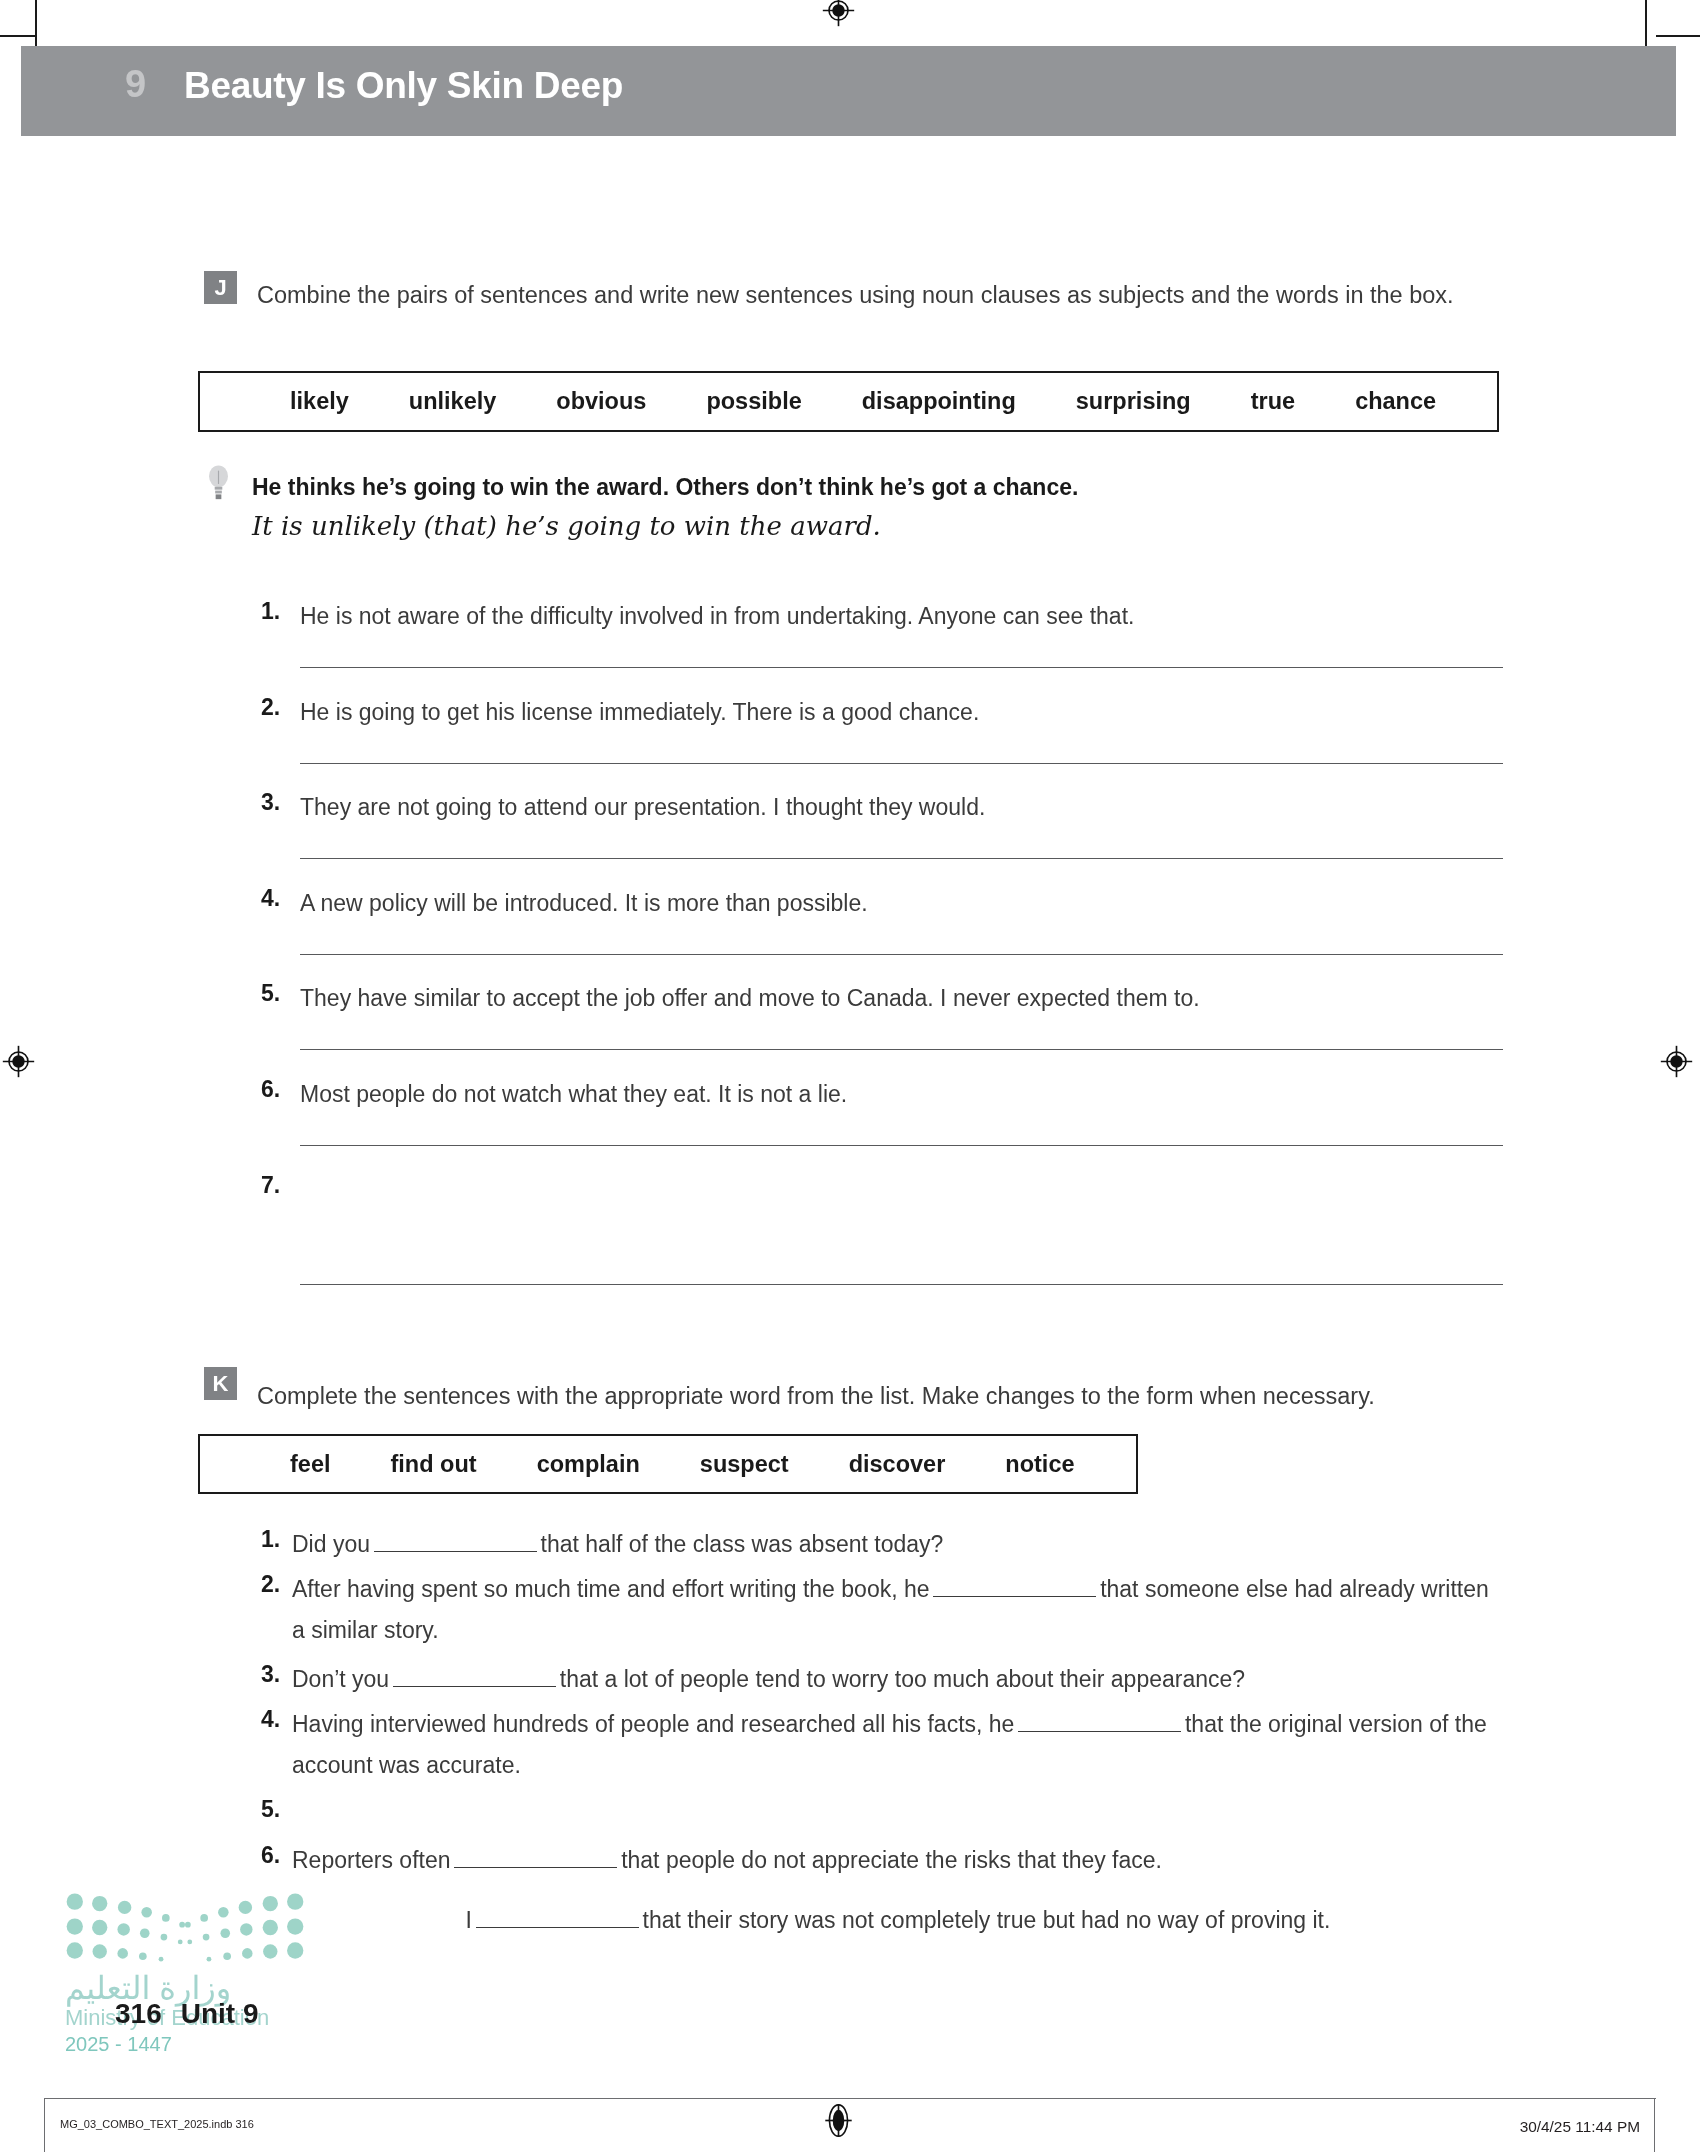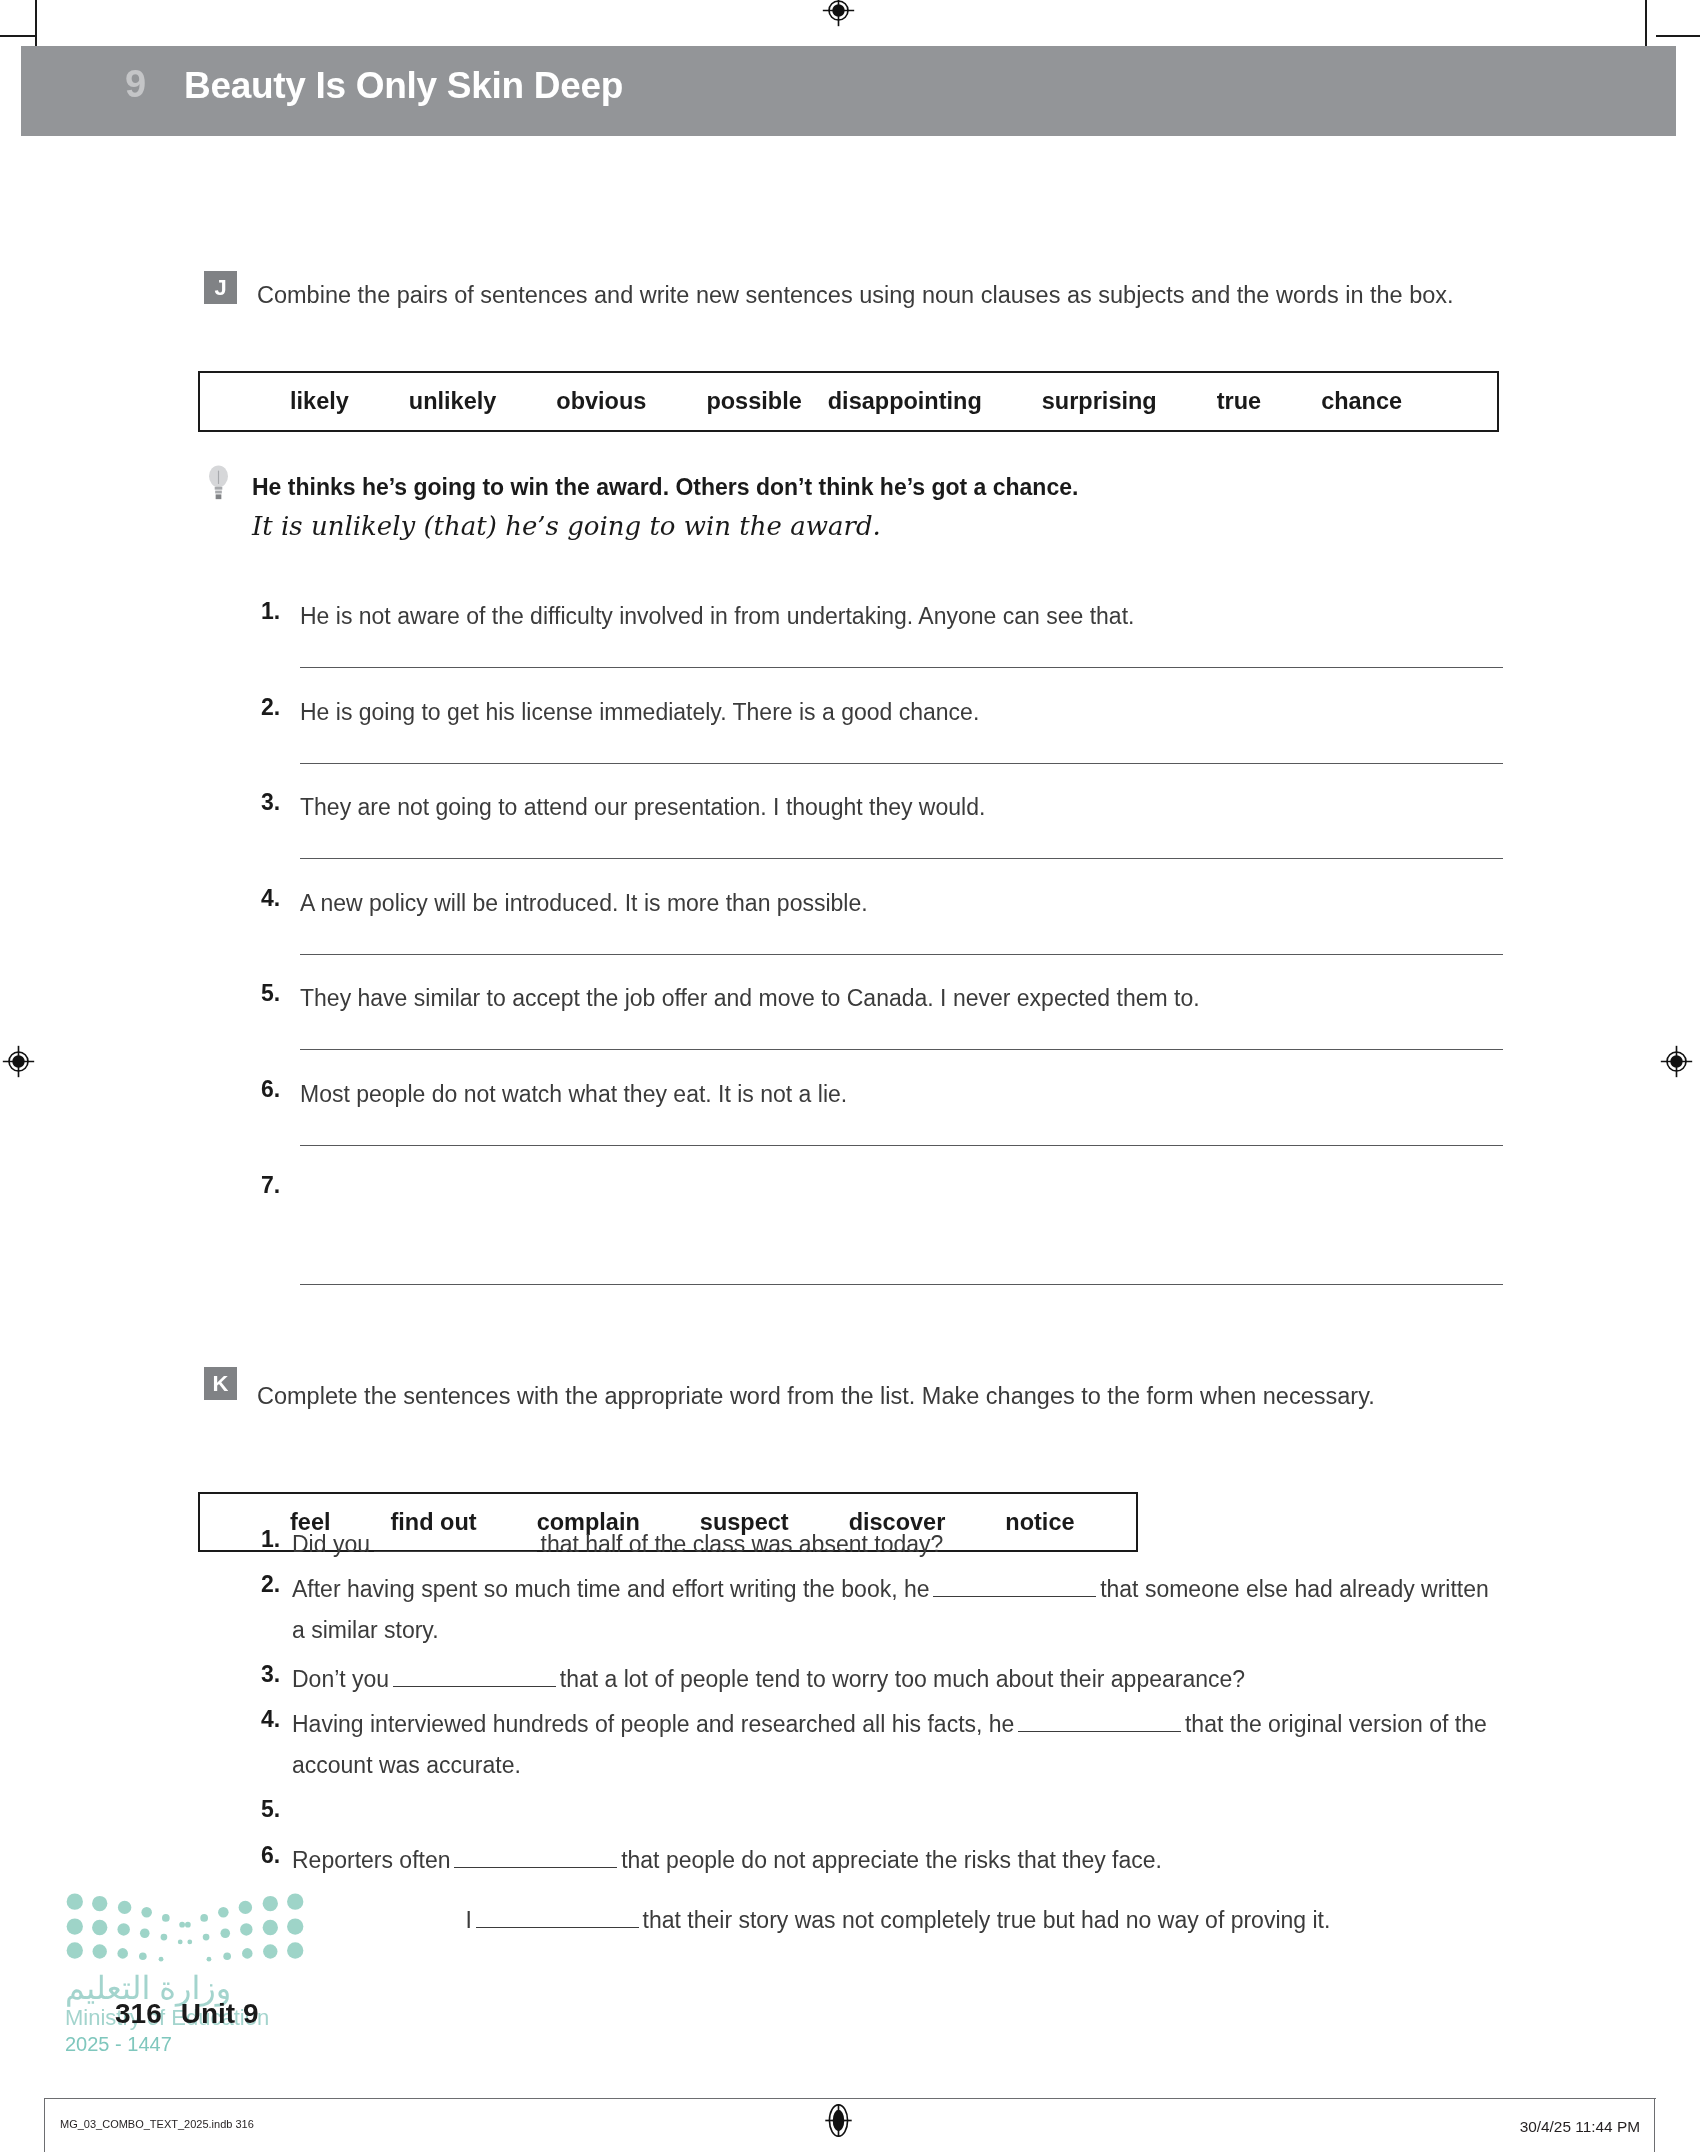--- a/index.html
+++ b/index.html
@@ -290,21 +290,21 @@
   </div>
 
   <div class="ex-letter" style="left:204px; top:271px;">J</div>
   <div class="ex-instruction" style="left:257px; top:277px; width:1245px;">Combine the pairs of sentences and write new sentences using noun clauses as subjects and the words in the box.</div>
 
   <div class="word-box" style="left:198px; top:371px; width:1301px; height:61px;">
     <div class="words">
       <span class="word" style="margin-right:60px;">likely</span>
       <span class="word" style="margin-right:60px;">unlikely</span>
       <span class="word" style="margin-right:60px;">obvious</span>
-      <span class="word" style="margin-right:26px;">possible</span>
+      <span class="word" style="margin-right:60px;">possible</span>
       <span class="word" style="margin-right:60px;">disappointing</span>
       <span class="word" style="margin-right:60px;">surprising</span>
       <span class="word" style="margin-right:60px;">true</span>
       <span class="word">chance</span>
     </div>
   </div>
 
   <svg class="bulb-icon" style="left:206px; top:464px;" viewBox="0 0 26 40">
     <ellipse cx="13" cy="13" rx="10" ry="11.5" fill="#d6d7d9"></ellipse>
     <rect x="9" y="24" width="8" height="3" fill="#a7a9ac"></rect>
@@ -338,21 +338,21 @@
   <div class="q-num" style="left:261px; top:1076px;">6.</div>
   <div class="q-text" style="left:300px; top:1074px; width:1201px;">Most people do not watch what they eat. It is not a lie.</div>
   <div class="answer-rule" style="left:300px; top:1145px; width:1203px;"></div>
 
   <div class="q-num" style="left:261px; top:1172px;">7.</div>
   <div class="answer-rule" style="left:300px; top:1284px; width:1203px;"></div>
 
   <div class="ex-letter" style="left:204px; top:1367px;">K</div>
   <div class="ex-instruction" style="left:257px; top:1378px; width:1245px;">Complete the sentences with the appropriate word from the list. Make changes to the form when necessary.</div>
 
-  <div class="word-box" style="left:198px; top:1492px; width:940px; height:60px;">
+  <div class="word-box" style="left:198px; top:1434px; width:940px; height:60px;">
     <div class="words">
       <span class="word" style="margin-right:60px;">feel</span>
       <span class="word" style="margin-right:60px;">find out</span>
       <span class="word" style="margin-right:60px;">complain</span>
       <span class="word" style="margin-right:60px;">suspect</span>
       <span class="word" style="margin-right:60px;">discover</span>
       <span class="word">notice</span>
     </div>
   </div>
 

